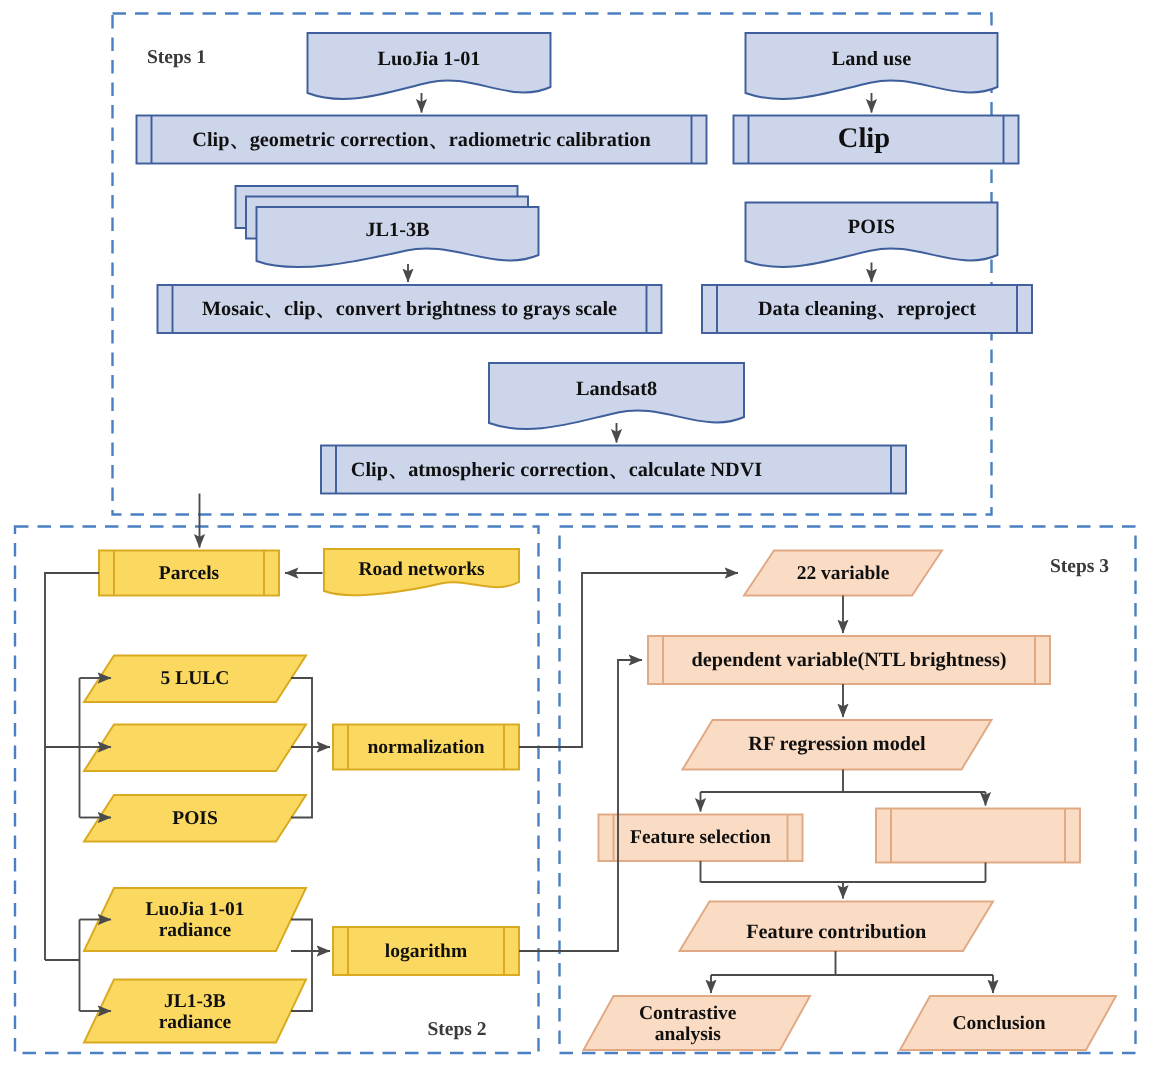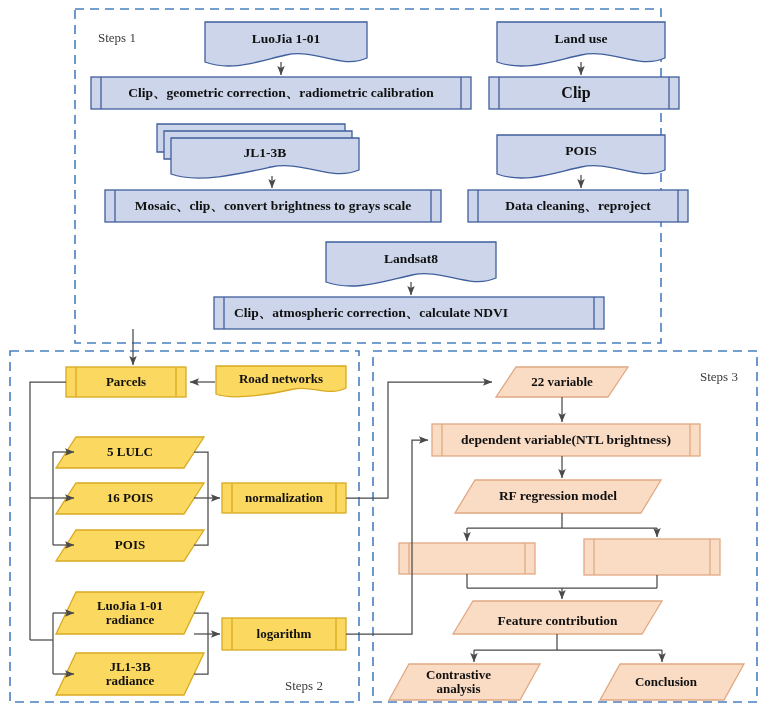--- a/index.html
+++ b/index.html
@@ -14,21 +14,21 @@
     font-family:"Liberation Serif",serif;
     font-weight:bold;
     color:#101010;
     pointer-events:none;
     line-height:1.08;
     white-space:pre-line;
   }
   .stepsLabel{
     position:absolute;
     font-family:"Liberation Serif",serif;
-    font-weight:normal;
+    font-weight:bold;
     color:#3a3a3a;
     font-size:13px;
   }
 </style>
 </head>
 <body>
 
 <div id="stage">
 
   <svg id="canvas" viewBox="0 0 768 719" xmlns="http://www.w3.org/2000/svg">
@@ -205,39 +205,39 @@
 
   <div class="stepsLabel" style="left:98px;top:30px;">Steps 1</div>
   <div class="stepsLabel" style="left:285px;top:678px;">Steps 2</div>
   <div class="stepsLabel" style="left:700px;top:369px;">Steps 3</div>
 
   <div class="nodeLabel" style="left:205px;top:22px;width:162px;height:34px;font-size:13.5px;">LuoJia 1-01</div>
   <div class="nodeLabel" style="left:101px;top:77px;width:360px;height:32px;font-size:13.5px;">Clip、geometric correction、radiometric calibration</div>
   <div class="nodeLabel" style="left:171px;top:138px;width:188px;height:30px;font-size:13.5px;">JL1-3B</div>
   <div class="nodeLabel" style="left:115px;top:190px;width:316px;height:32px;font-size:13.5px;">Mosaic、clip、convert brightness to grays scale</div>
   <div class="nodeLabel" style="left:497px;top:22px;width:168px;height:34px;font-size:13.5px;">Land use</div>
-  <div class="nodeLabel" style="left:499px;top:77px;width:154px;height:32px;font-size:16px;">Clip</div>
+  <div class="nodeLabel" style="left:499px;top:77px;width:154px;height:32px;font-size:19px;">Clip</div>
   <div class="nodeLabel" style="left:497px;top:135px;width:168px;height:32px;font-size:13.5px;">POIS</div>
   <div class="nodeLabel" style="left:478px;top:190px;width:200px;height:32px;font-size:13.5px;">Data cleaning、reproject</div>
   <div class="nodeLabel" style="left:326px;top:243px;width:170px;height:32px;font-size:13.5px;">Landsat8</div>
   <div class="nodeLabel" style="left:224px;top:297px;width:294px;height:32px;font-size:13.5px;">Clip、atmospheric correction、calculate NDVI</div>
 
   <div class="nodeLabel" style="left:76px;top:367px;width:100px;height:30px;font-size:13px;">Parcels</div>
   <div class="nodeLabel" style="left:216px;top:366px;width:130px;height:26px;font-size:13px;">Road networks</div>
   <div class="nodeLabel" style="left:60px;top:437px;width:140px;height:31px;font-size:13px;">5 LULC</div>
-  <div class="nodeLabel" style="left:60px;top:483px;width:140px;height:31px;font-size:13px;">16 POIS</div>
   <div class="nodeLabel" style="left:60px;top:530px;width:140px;height:31px;font-size:13px;">POIS</div>
   <div class="nodeLabel" style="left:232px;top:483px;width:104px;height:30px;font-size:13px;border-radius:13px;">normalization</div>
   <div class="nodeLabel" style="left:60px;top:592px;width:140px;height:42px;font-size:13px;">LuoJia 1-01
 radiance</div>
   <div class="nodeLabel" style="left:60px;top:653px;width:140px;height:42px;font-size:13px;">JL1-3B
 radiance</div>
   <div class="nodeLabel" style="left:232px;top:618px;width:104px;height:32px;font-size:13px;">logarithm</div>
 
   <div class="nodeLabel" style="left:500px;top:367px;width:124px;height:30px;font-size:13px;">22 variable</div>
   <div class="nodeLabel" style="left:442px;top:424px;width:248px;height:32px;font-size:13.5px;">dependent variable(NTL brightness)</div>
   <div class="nodeLabel" style="left:459px;top:480px;width:198px;height:33px;font-size:13.5px;">RF regression model</div>
+  <div class="nodeLabel" style="left:409px;top:543px;width:116px;height:31px;font-size:13px;">Feature selection</div>
   <div class="nodeLabel" style="left:457px;top:601px;width:201px;height:41px;font-size:13.5px;">Feature contribution</div>
   <div class="nodeLabel" style="left:393px;top:664px;width:131px;height:36px;font-size:13px;">Contrastive
 analysis</div>
   <div class="nodeLabel" style="left:604px;top:664px;width:124px;height:36px;font-size:13px;">Conclusion</div>
 
 </div>
 
 </body></html>

